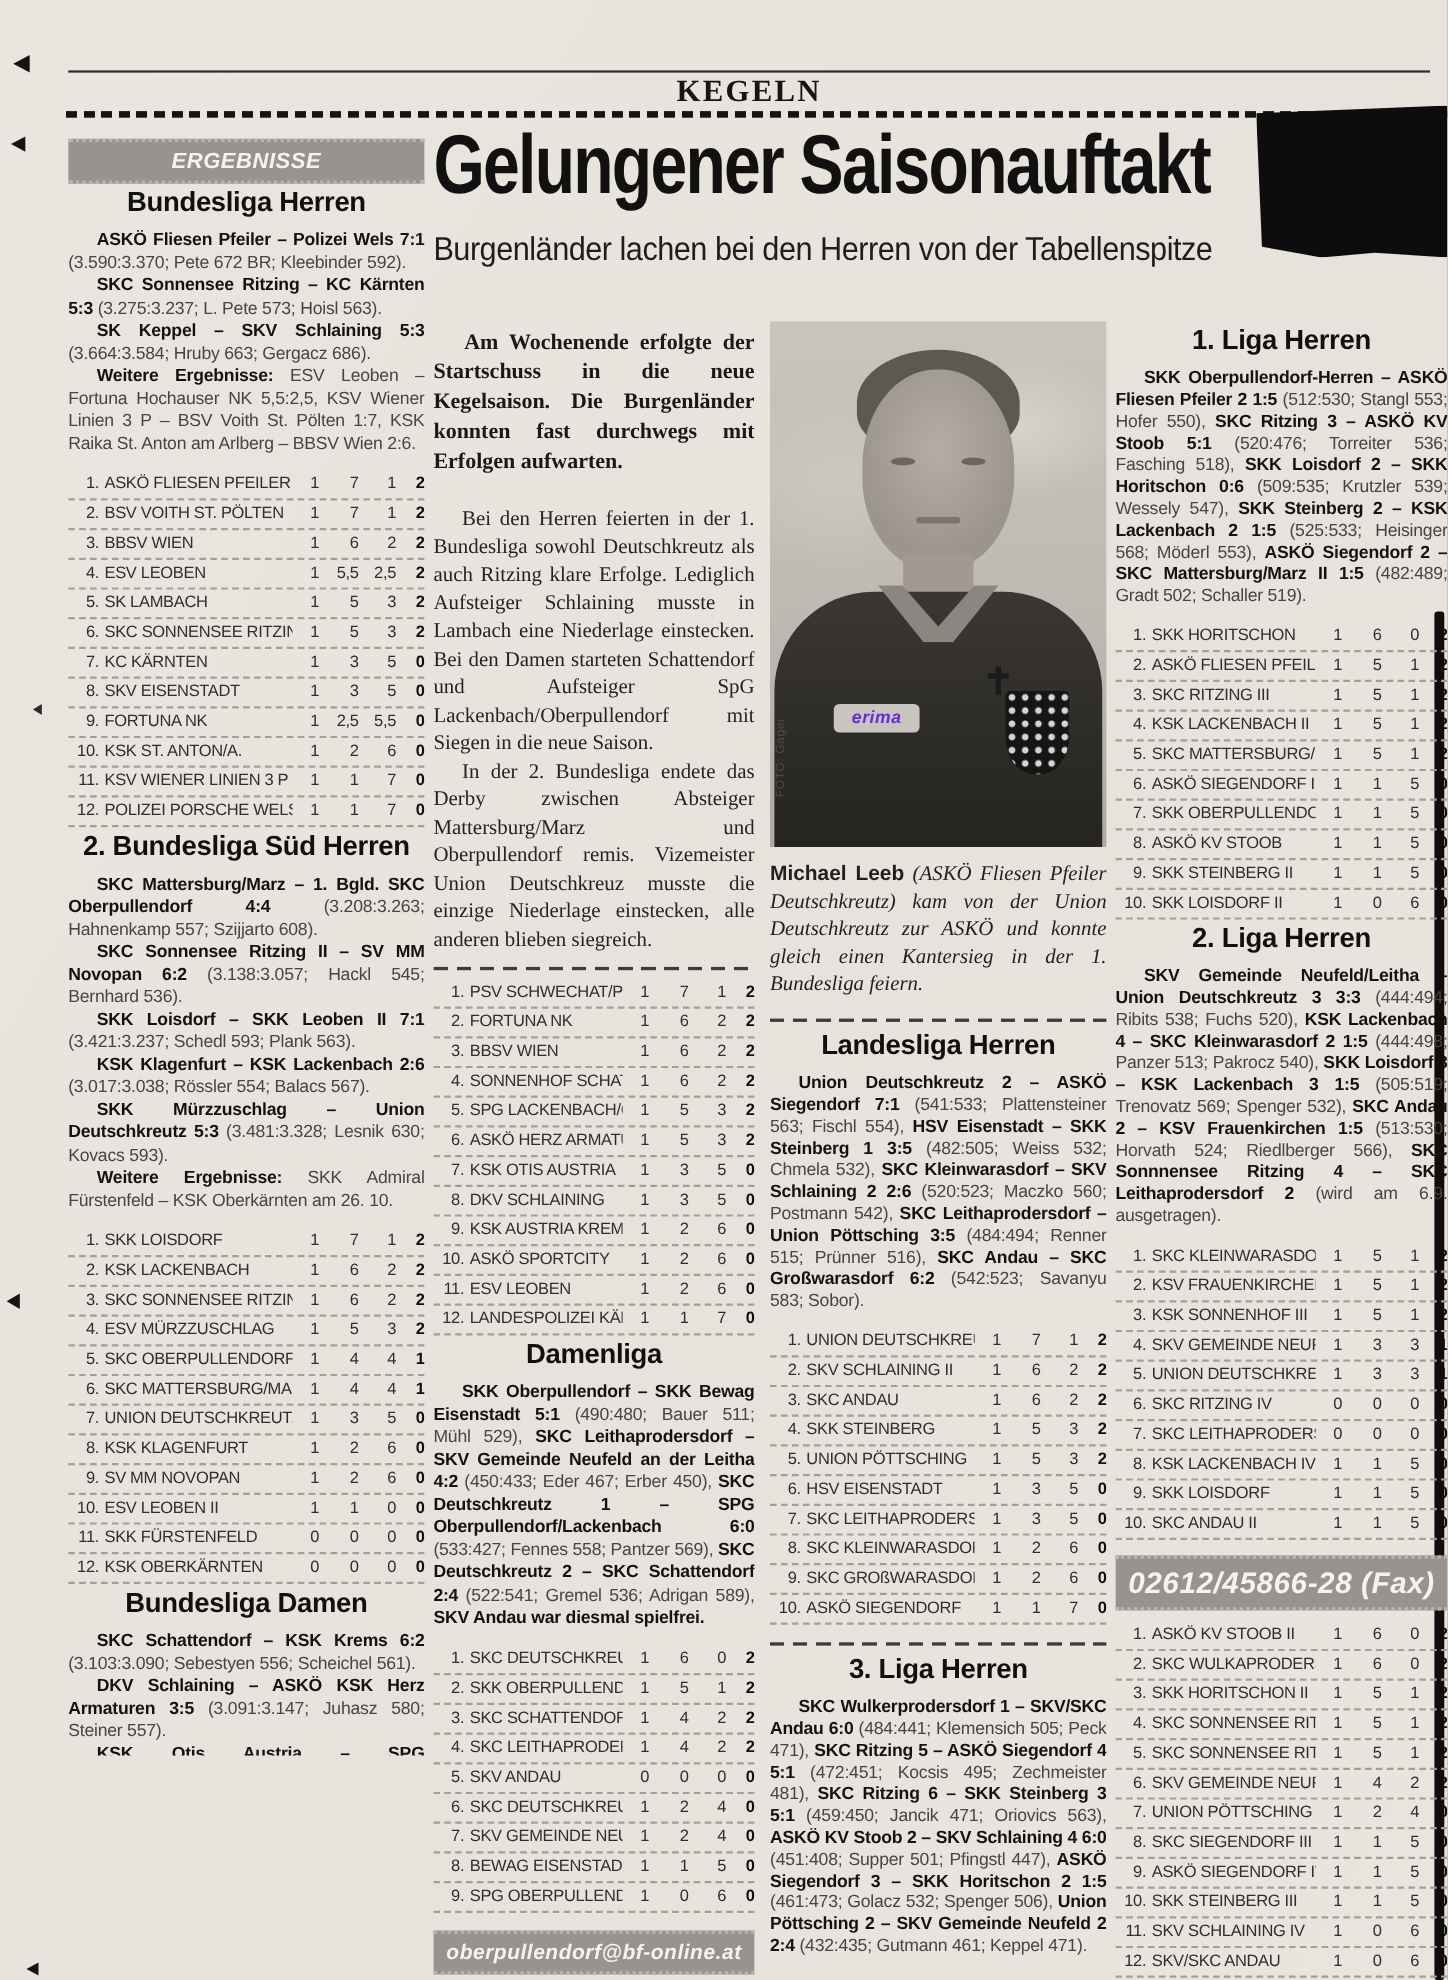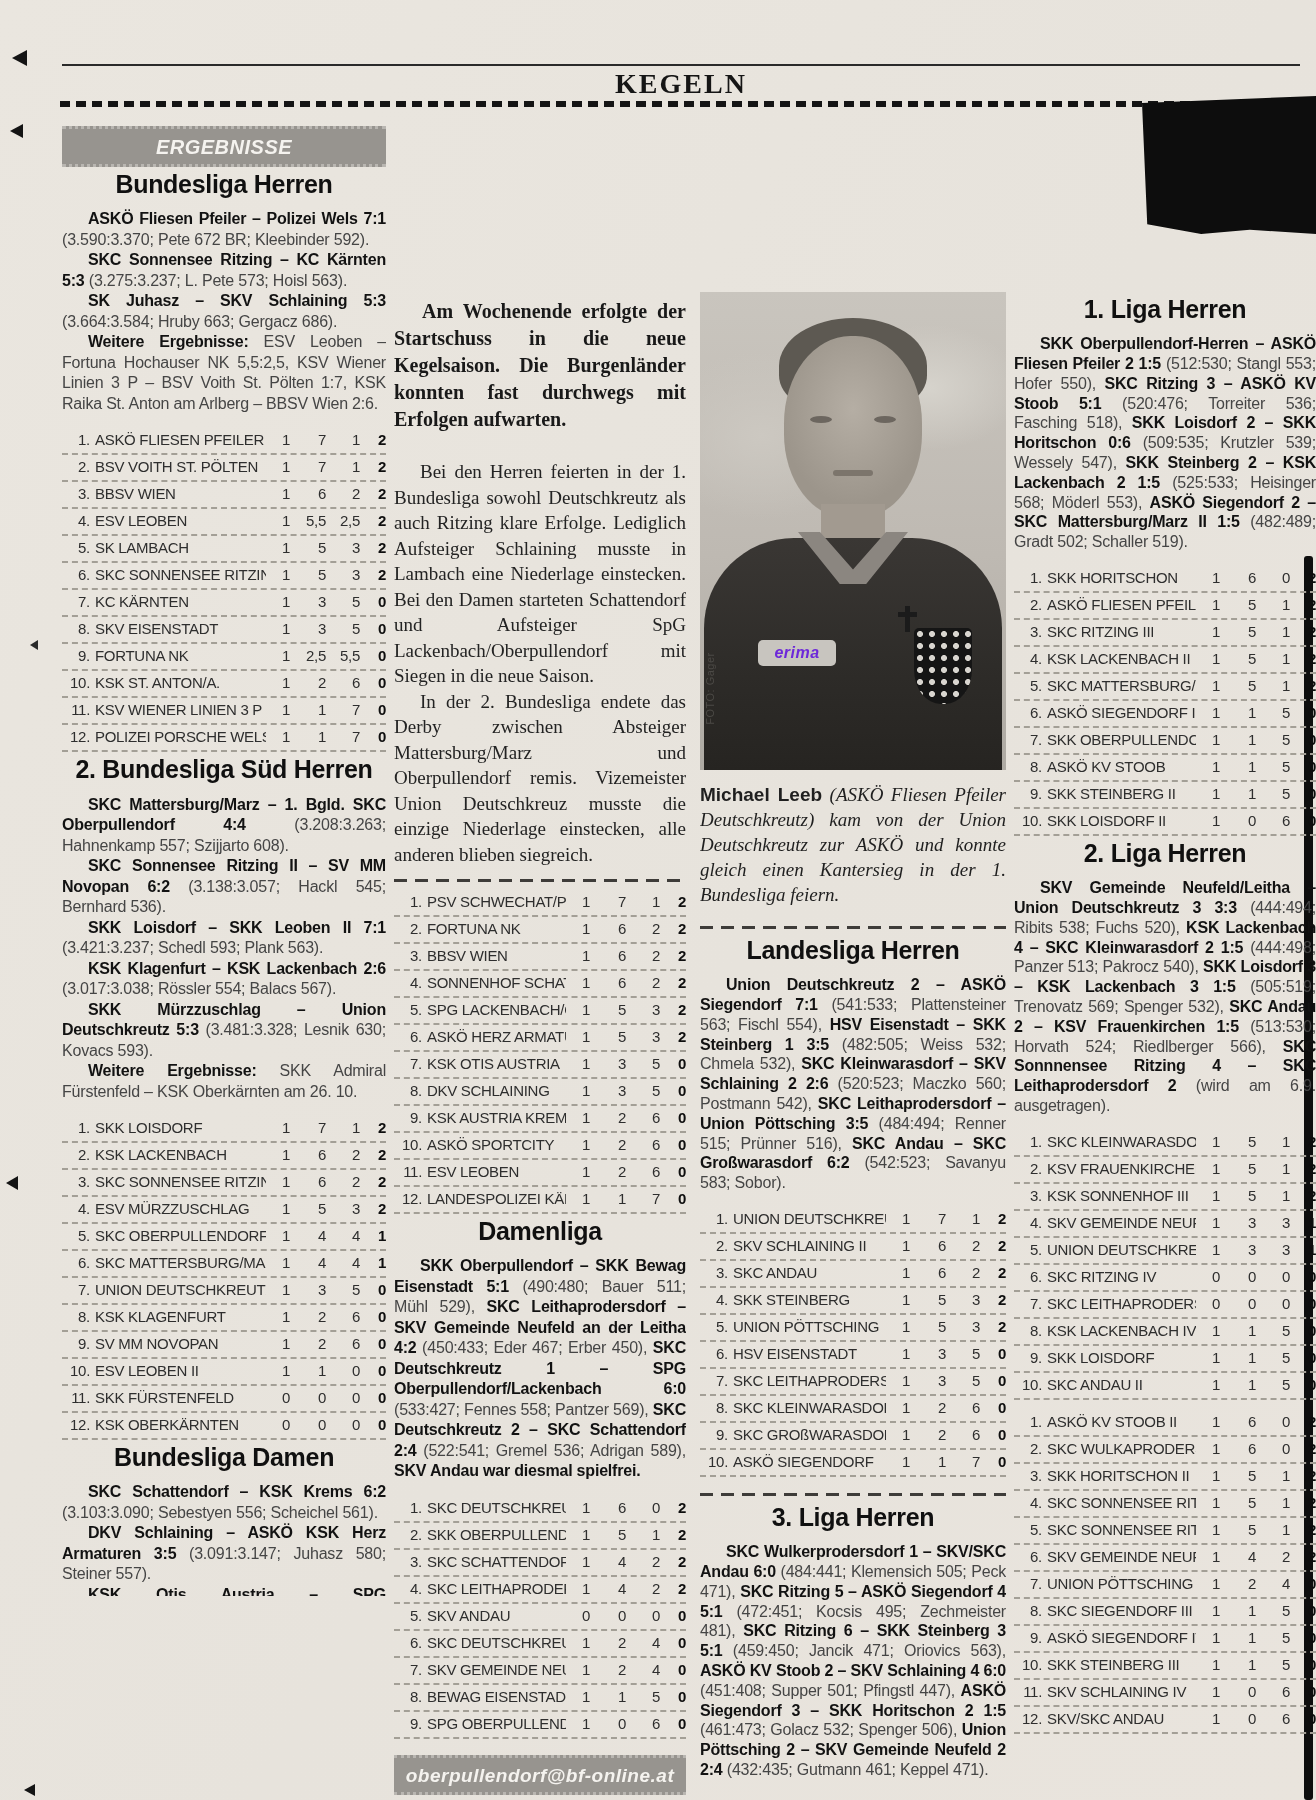--- a/index.html
+++ b/index.html
@@ -84,28 +84,32 @@
   <div class="kegeln">KEGELN</div>
   <div class="dotrule"></div>
   <div class="corner-black"></div>
   <div class="edgebar"></div>
   <div class="mark m1"></div>
   <div class="mark m2"></div>
   <div class="mark m3"></div>
   <div class="mark m4"></div>
   <div class="mark m5"></div>
 
+  <div class="headline">
+    <h1>Gelungener Saisonauftakt</h1>
+    <div class="subhead">Burgenländer lachen bei den Herren von der Tabellenspitze</div>
+  </div>
 
   <div class="col c1">
     <div class="graybox">ERGEBNISSE</div>
     <div class="h2">Bundesliga Herren</div>
     <div>
         <p class="rp"><b>ASKÖ Fliesen Pfeiler – Polizei Wels 7:1</b><span> (3.590:3.370; Pete 672 BR; Kleebinder 592).</span></p>
         <p class="rp"><b>SKC Sonnensee Ritzing – KC Kärnten 5:3</b><span> (3.275:3.237; L. Pete 573; Hoisl 563).</span></p>
-        <p class="rp"><b>SK Juhasz – SKV Schlaining 5:3</b><span> (3.664:3.584; Hruby 663; Gergacz 686).</span></p>
+        <p class="rp"><b>SK Keppel – SKV Schlaining 5:3</b><span> (3.664:3.584; Hruby 663; Gergacz 686).</span></p>
         <p class="rp"><b>Weitere Ergebnisse:</b><span> ESV Leoben – Fortuna Hochauser NK 5,5:2,5, KSV Wiener Linien 3 P – BSV Voith St. Pölten 1:7, KSK Raika St. Anton am Arlberg – BBSV Wien 2:6.</span></p>
       </div>
     <div class="ttable">
         <div class="trow">
           <span class="tc tc-rank">1.</span>
           <span class="tc tc-team">ASKÖ FLIESEN PFEILER</span>
           <span class="tc tc-g">1</span>
           <span class="tc tc-w">7</span>
           <span class="tc tc-l">1</span>
           <span class="tc tc-p">2</span>
@@ -778,20 +782,21 @@
         </div>
         <div class="trow">
           <span class="tc tc-rank">10.</span>
           <span class="tc tc-team">SKC ANDAU II</span>
           <span class="tc tc-g">1</span>
           <span class="tc tc-w">1</span>
           <span class="tc tc-l">5</span>
           <span class="tc tc-p">0</span>
         </div>
       </div>
+    <div class="graybox faxbox">02612/45866-28 (Fax)</div>
     <div class="ttable" style="margin-top:10px">
         <div class="trow">
           <span class="tc tc-rank">1.</span>
           <span class="tc tc-team">ASKÖ KV STOOB II</span>
           <span class="tc tc-g">1</span>
           <span class="tc tc-w">6</span>
           <span class="tc tc-l">0</span>
           <span class="tc tc-p">2</span>
         </div>
         <div class="trow">

